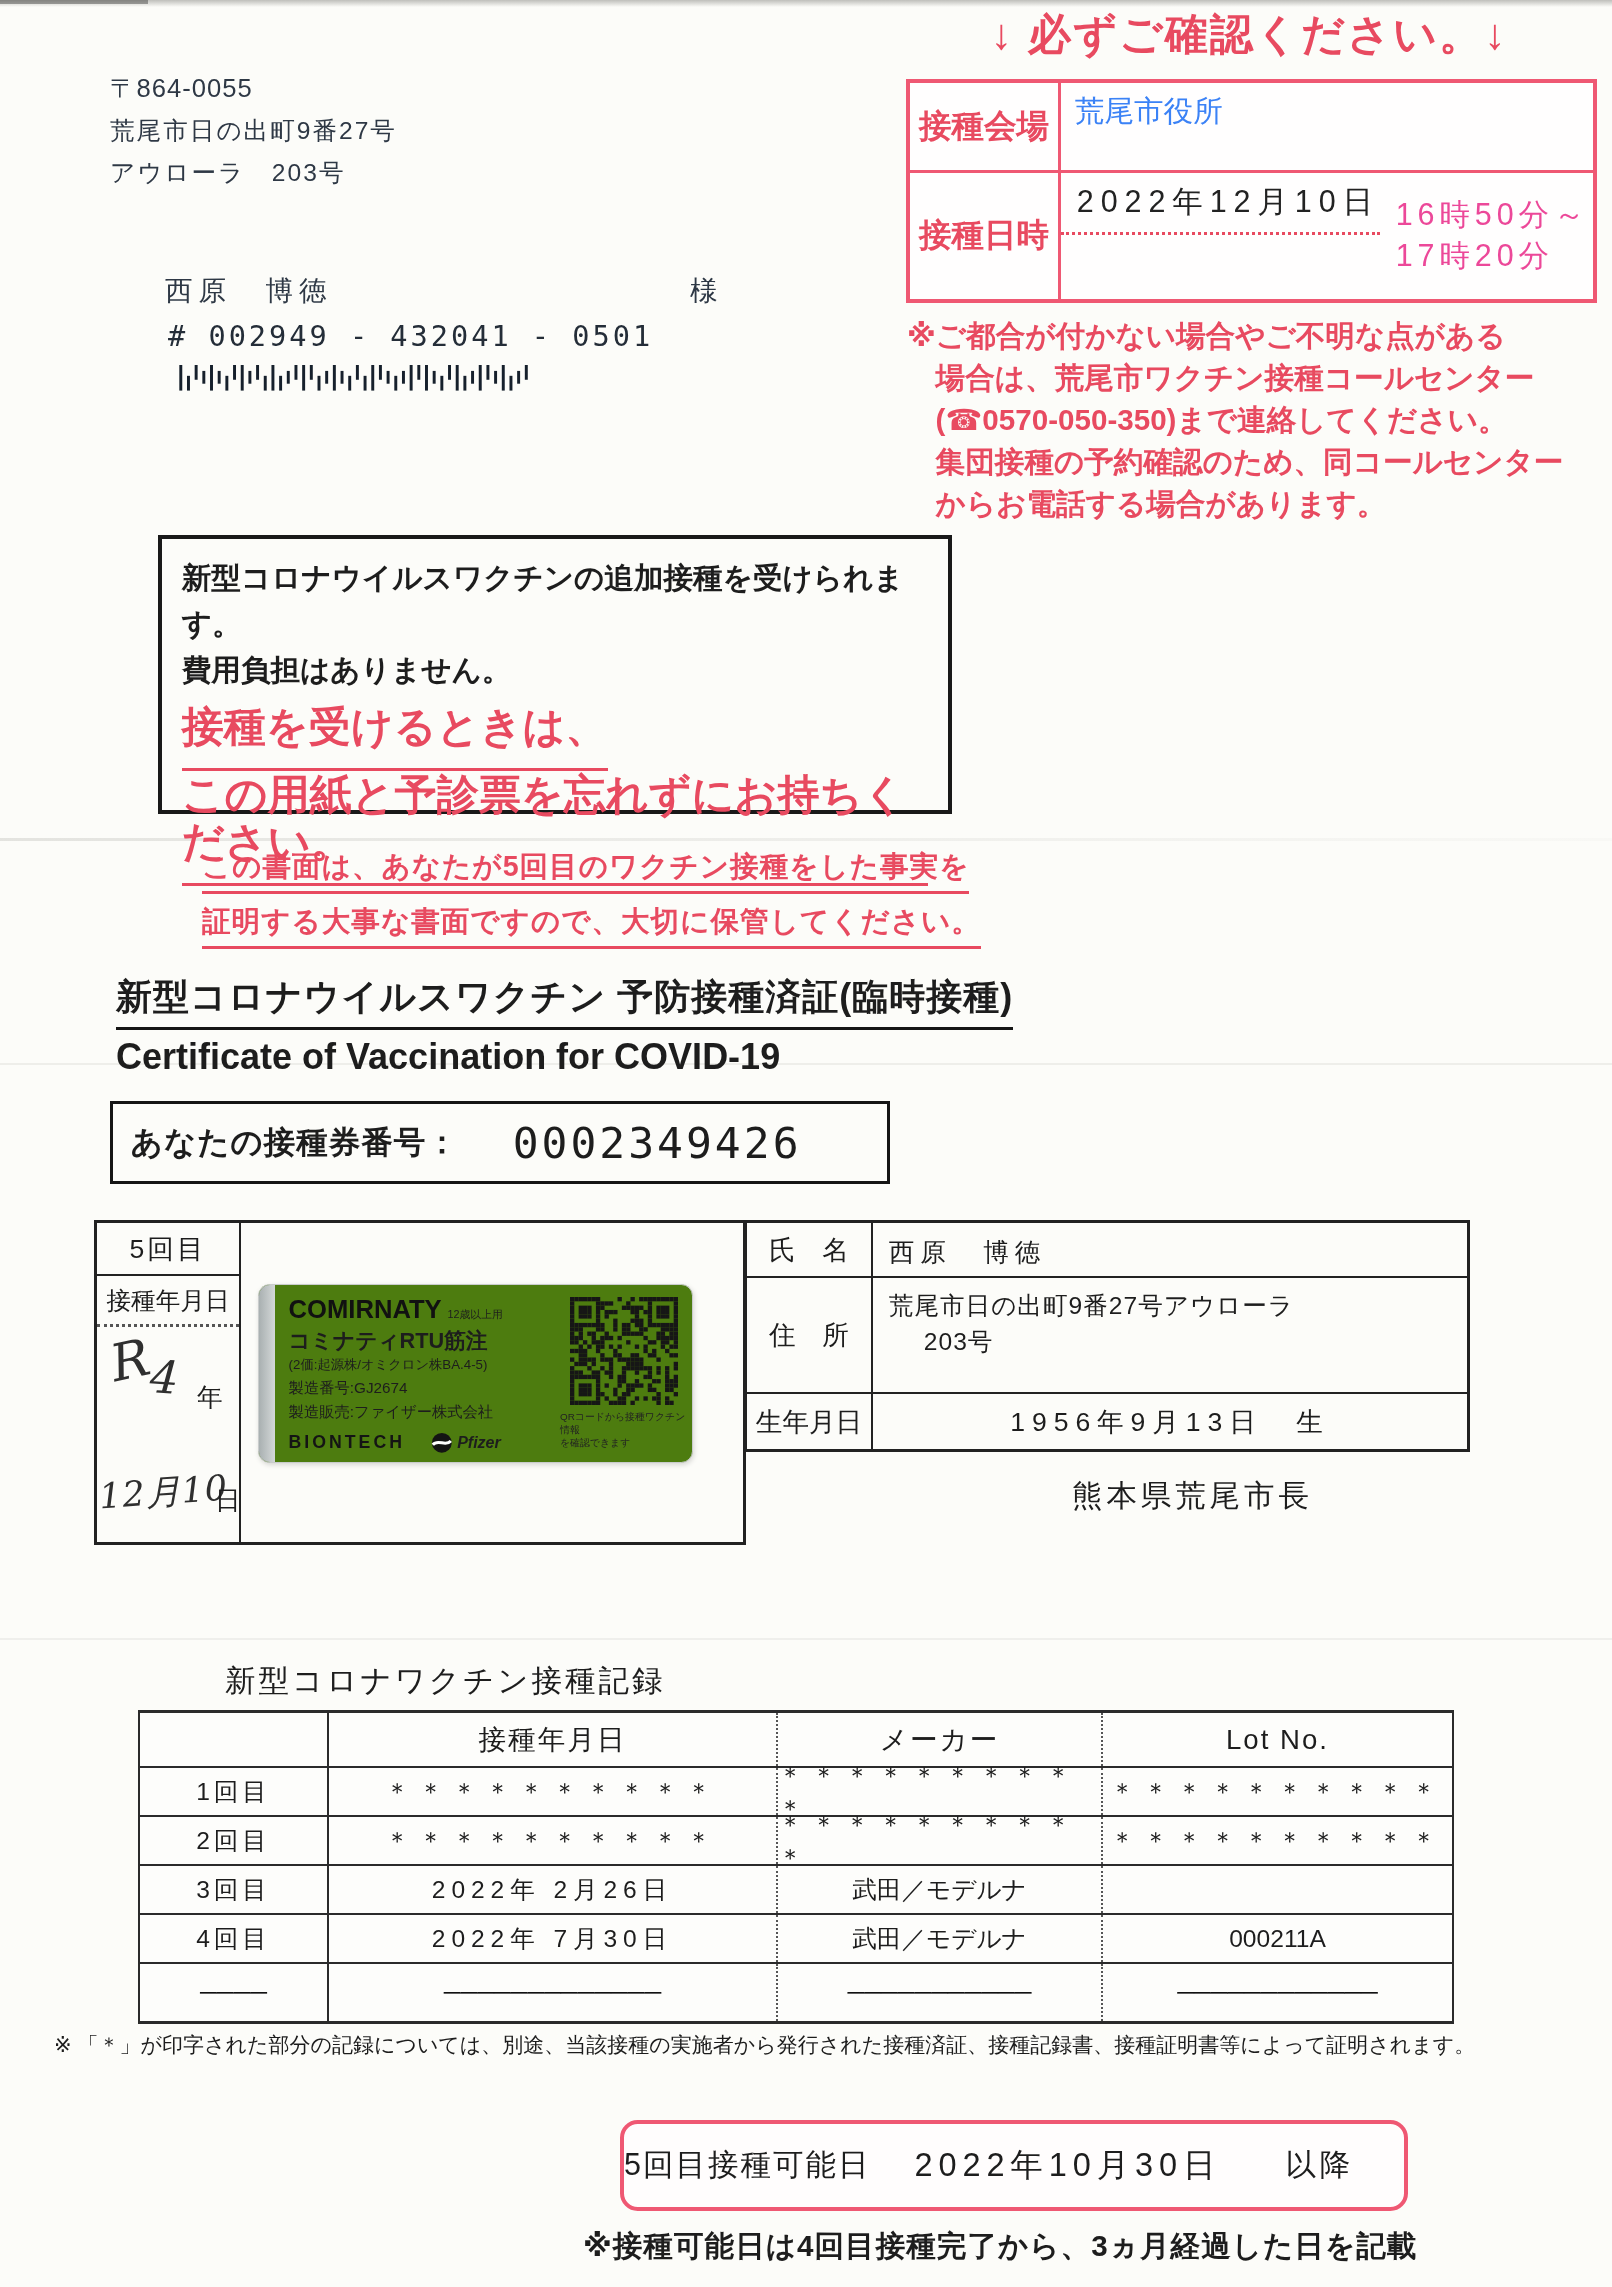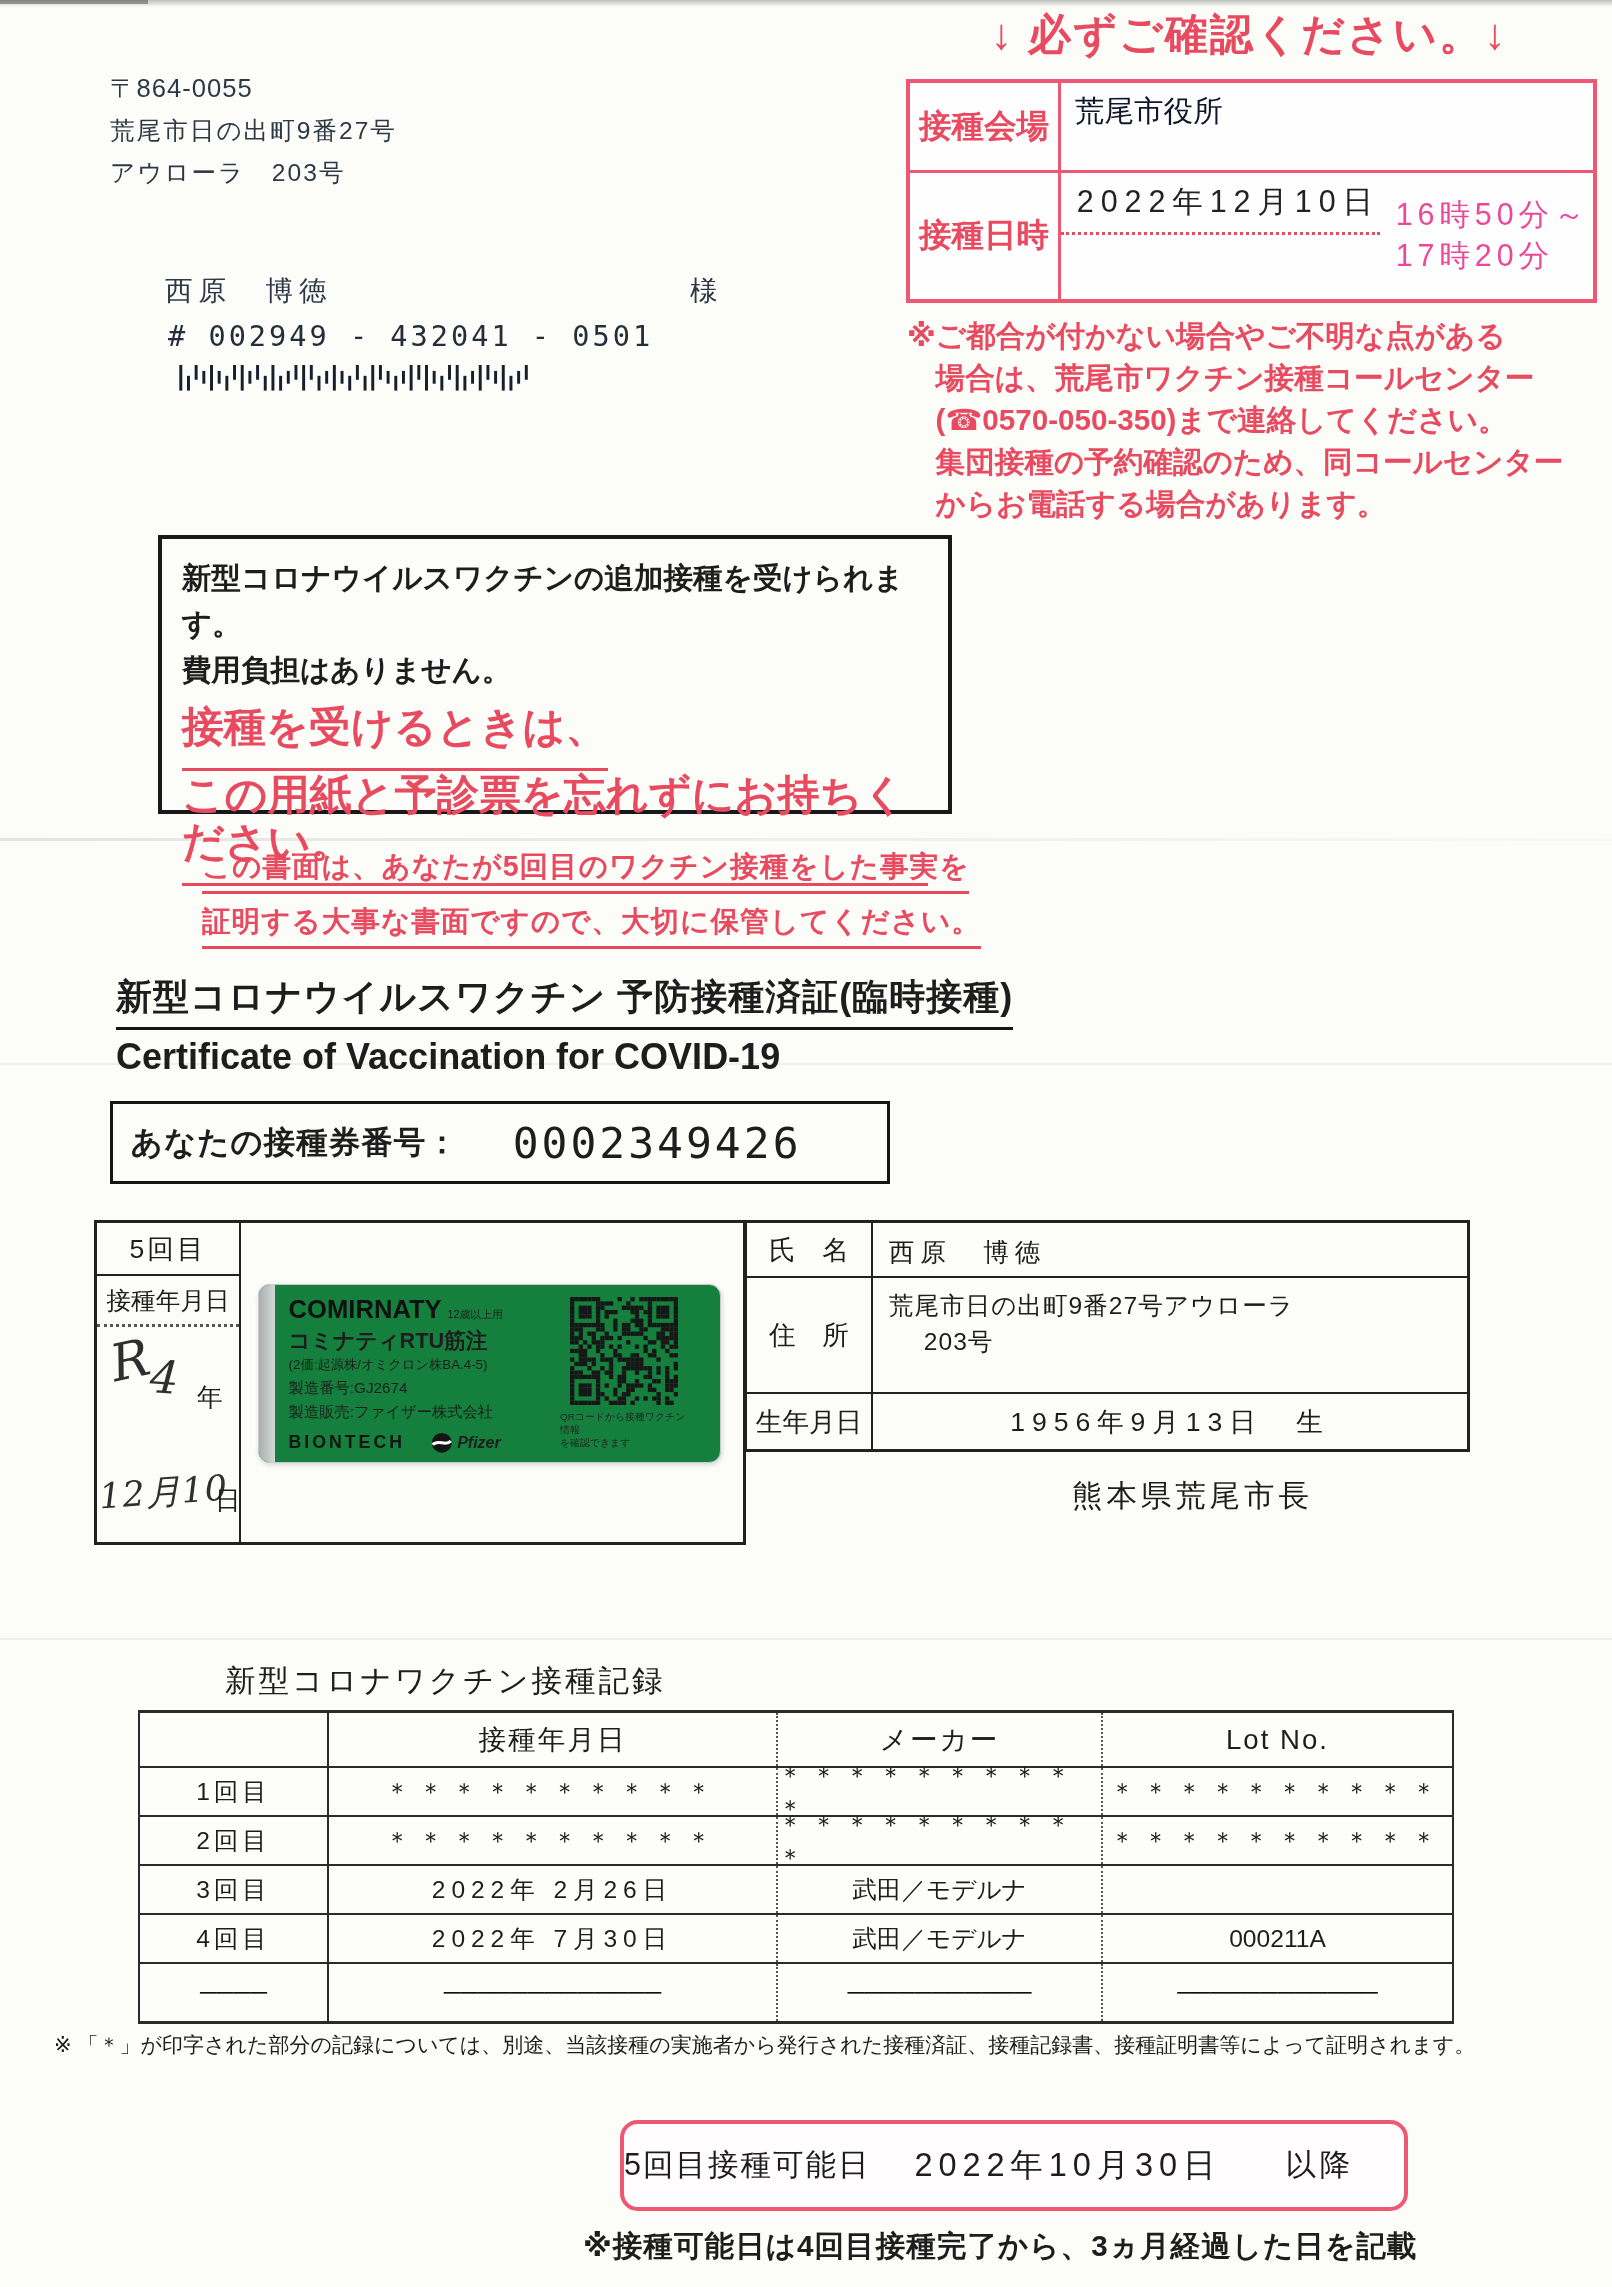--- a/index.html
+++ b/index.html
@@ -32,21 +32,21 @@
   .bcwrap svg{display:block;}
 
   
   .chead{left:904px;top:5.9px;width:690px;text-align:center;font-size:43px;font-weight:bold;color:var(--red);letter-spacing:2px;}
   .ctable{left:906px;top:79px;width:683px;border:4.9px solid var(--redb);box-sizing:content-box;background:#fffefe;}
   .crow{display:flex;}
   .crow1{height:87px;border-bottom:3.9px solid var(--redb);}
   .crow2{height:126px;}
   .clabel{width:148px;border-right:3.9px solid var(--redb);display:flex;align-items:center;justify-content:center;
           font-size:32.5px;font-weight:bold;color:var(--red);flex-shrink:0;}
-  .cval1{flex:1;font-size:29.6px;padding:7.9px 13.8px;color:#0f172a;}
+  .cval1{flex:1;font-size:29.6px;padding:7.9px 13.8px;color:#3b82f6;}
   .cval2{flex:1;display:flex;flex-direction:row;}
   .cdate{height:62px;display:flex;align-items:center;padding-left:15.8px;font-size:30.5px;letter-spacing:6.9px;
          border-bottom:3px dotted var(--red);color:#222;box-sizing:border-box;}
   .ctime{flex:1;display:flex;align-items:center;padding-left:15.8px;font-size:30.5px;letter-spacing:4.9px;color:#ec4899;}
   .cnote{left:907px;top:315px;width:699px;font-size:29.6px;font-weight:bold;color:var(--red);line-height:42px;}
   .cnote .ind{padding-left:28.6px;}
 
   
   .nbox{left:158px;top:535px;width:794px;height:279px;border:4.9px solid #191919;box-sizing:border-box;padding:15.8px 19.7px 0;}
   .nb{font-size:29.6px;font-weight:bold;line-height:46px;color:#1d1d1d;}
@@ -80,22 +80,22 @@
        font-size:24.6px;box-sizing:border-box;}
   .hand{position:absolute;left:0;top:104px;right:0;bottom:0;}
   .hchar{position:absolute;font-family:"DejaVu Serif",serif;font-style:italic;color:#2f2f2f;}
   .h-era{left:13.8px;top:3.9px;font-size:51px;transform:rotate(-12deg);}
   .h-year{left:53px;top:23.6px;font-size:45px;transform:rotate(4deg);}
   .p-year{position:absolute;left:100px;top:53px;font-size:25.6px;}
   .h-md{left:2px;top:142px;font-size:35px;transform:rotate(-4deg);letter-spacing:1px;}
   .p-day{position:absolute;left:118px;top:156px;font-size:25.6px;}
 
   
-  .sticker{left:258px;top:1284px;width:433px;height:177px;background:#15803d;border:1px solid #c9cccc;border-radius:11.8px;
-           box-shadow:1px 2px 4.9px rgba(0,0,0,.15);padding-left:28px;}
+  .sticker{left:258px;top:1284px;width:433px;height:177px;background:#4d7c0f;border:1px solid #c9cccc;border-radius:11.8px;
+           box-shadow:1px 2px 4.9px rgba(0,0,0,.15);}
   .sband{position:absolute;left:0;top:0;bottom:0;width:15.8px;border-radius:10.8px 0 0 10.8px;
          background:linear-gradient(90deg,#a9b0b1,#d4d8d8);}
   .sbody{position:absolute;left:29.6px;top:9.9px;width:271px;}
   .sbrand{font-size:25.6px;font-weight:600;color:#111;}
   .sage{font-size:10.8px;margin-left:5.9px;font-weight:400;}
   .sname{font-size:21.7px;font-weight:bold;margin-top:2px;}
   .sval{font-size:13.3px;margin-top:1px;}
   .slot{font-size:15.3px;margin-top:3.9px;}
   .smaker{font-size:15.3px;margin-top:3px;}
   .slogos{display:flex;align-items:center;margin-top:8.9px;}

